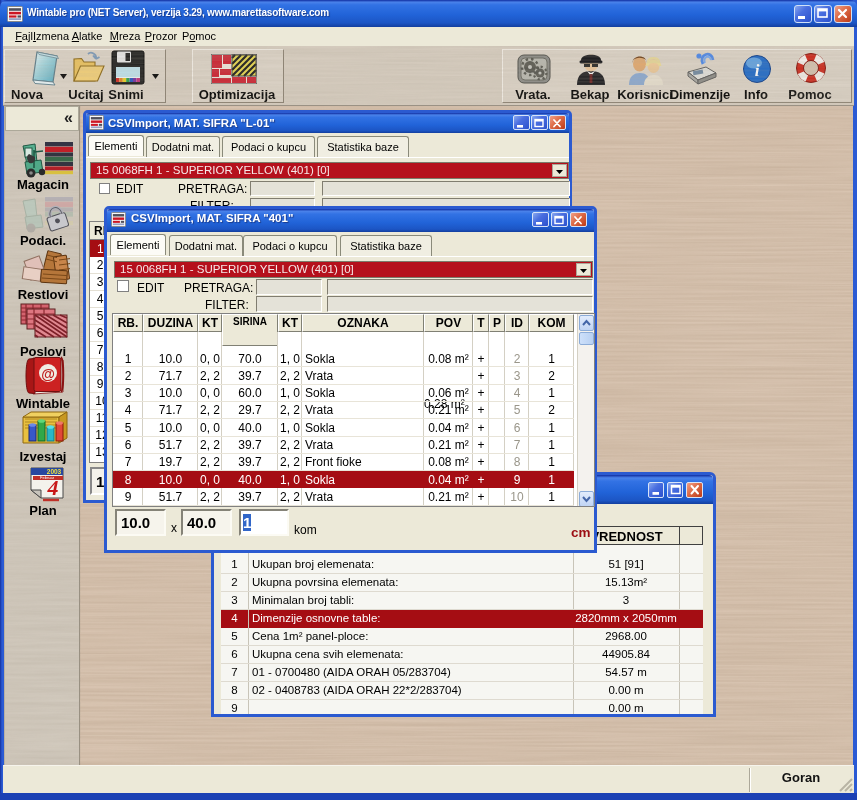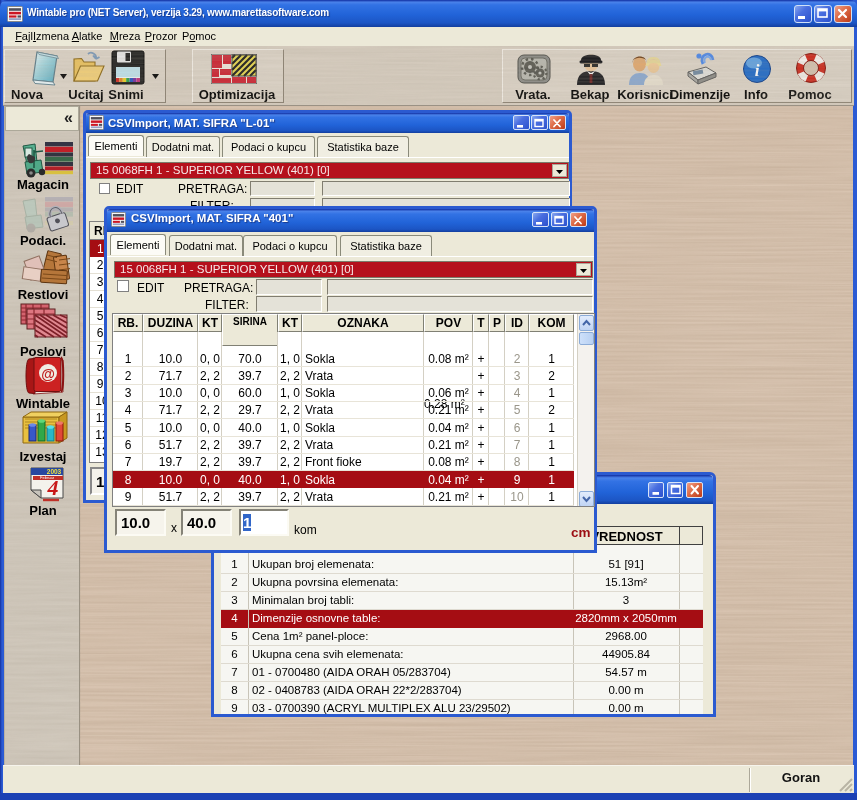--- a/index.html
+++ b/index.html
@@ -538,21 +538,20 @@
 </div>
 <div class="abs" style="left:0;top:136px;width:482px;height:1px;background:#dedad0;"></div>
 <div class="abs" style="left:0;top:137px;width:482px;height:18px;color:#000;font-size:11.5px;">
 <div style="position:absolute;left:0;top:2px;width:27px;text-align:center;">8</div>
 <div style="position:absolute;left:31px;top:2px;">02 - 0408783 (AIDA ORAH 22*2/283704)</div>
 <div style="position:absolute;left:352px;top:2px;width:106px;text-align:center;white-space:nowrap;">0.00 m</div>
 </div>
 <div class="abs" style="left:0;top:154px;width:482px;height:1px;background:#dedad0;"></div>
 <div class="abs" style="left:0;top:155px;width:482px;height:18px;color:#000;font-size:11.5px;">
 <div style="position:absolute;left:0;top:2px;width:27px;text-align:center;">9</div>
-<div style="position:absolute;left:31px;top:2px;">03 - 0700390 (ACRYL MULTIPLEX ALU 23/29502)</div>
 <div style="position:absolute;left:352px;top:2px;width:106px;text-align:center;white-space:nowrap;">0.00 m</div>
 </div>
 
 </div>
 </div>
 
 <div class="dlg" style="left:104px;top:206px;width:493px;height:347px;z-index:30;border:3px solid #2b5ad0;border-radius:5px 5px 0 0;">
   <div class="dtitle" style="height:23px;border-radius:3px 3px 0 0;">
     <svg class="abs" style="left:4px;top:3px" width="15" height="15" viewBox="0 0 16 16">
       <rect x="0.5" y="0.5" width="15" height="15" rx="1" fill="#fafafa" stroke="#888"></rect>

